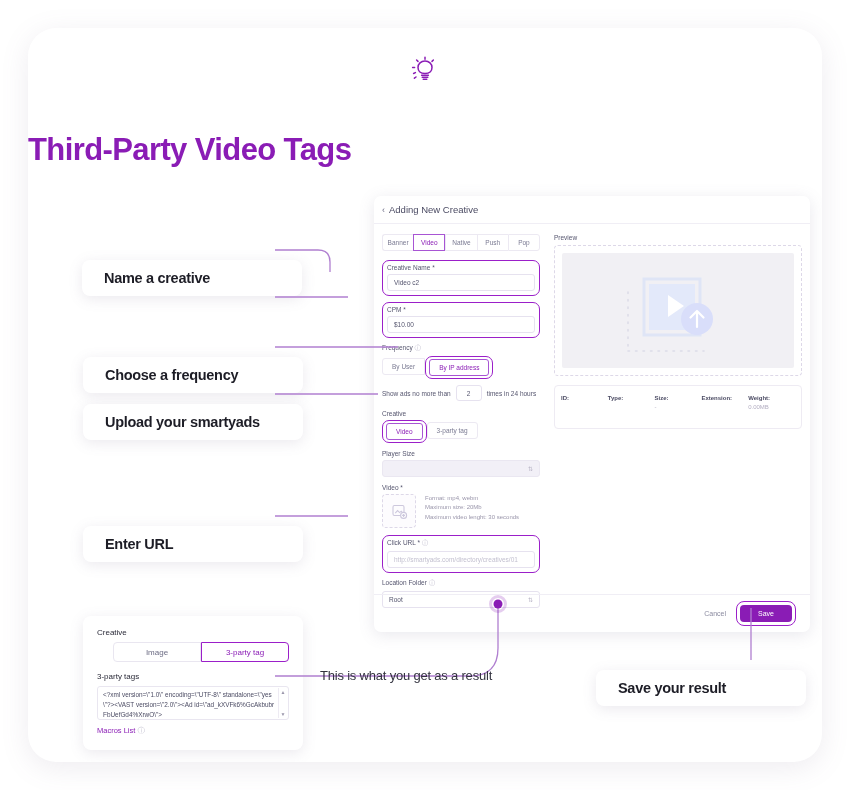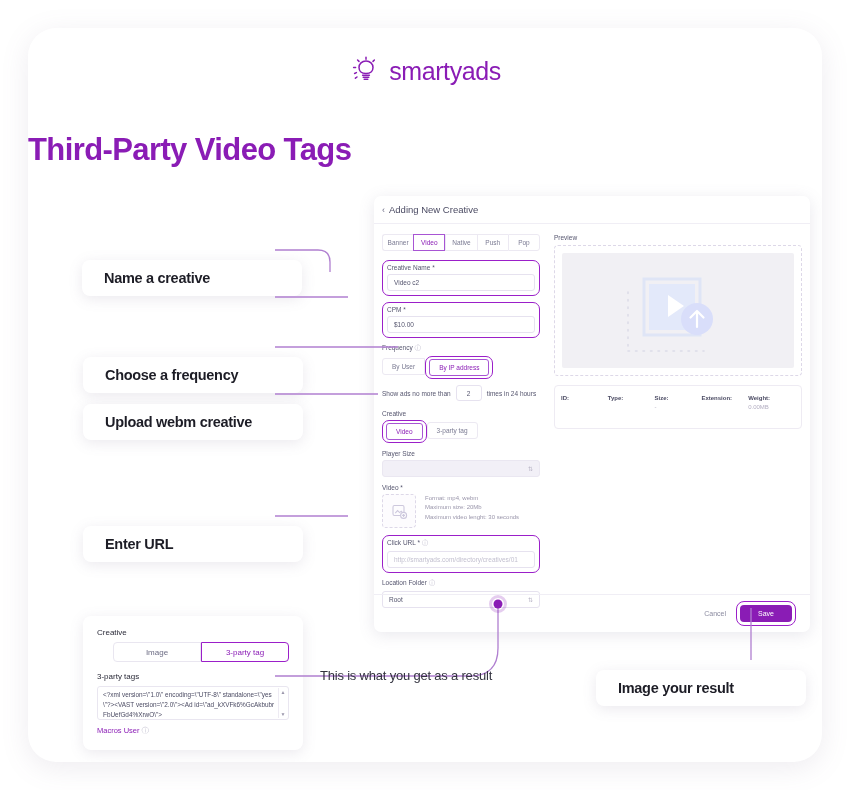--- a/index.html
+++ b/index.html
@@ -200,21 +200,20 @@
   <div class="logo">
     <span class="bulb">
       <svg viewBox="0 0 34 34" width="34" height="34">
         <g stroke="#8a1cb5" stroke-width="1.5" fill="none" stroke-linecap="round">
           <path d="M17 19.5 C12 19.5 10 16.5 10 13.5 C10 9.8 13 7 17 7 C21 7 24 9.8 24 13.5 C24 16.5 22 19.5 17 19.5 Z"></path>
           <path d="M13.6 21.2 H20.4 M14.2 23.2 H19.8 M15.2 25.2 H18.8"></path>
           <path d="M17 3.2 V5.2 M8.6 6 L10 7.4 M25.4 6 L24 7.4 M4.6 13.5 H6.6 M5.6 19.5 L7.4 18.6 M6.4 24.2 L8 23"></path>
         </g>
       </svg>
     </span>
-    <span class="logo-text">smartyads</span>
   </div>
 
   <div class="title">Third-Party Video Tags</div>
 
   <div class="app-panel">
 
     <div class="app-head">
       <span class="chev-back">‹</span>
       <span>Adding New Creative</span>
     </div>
@@ -361,40 +360,40 @@
     <div class="app-foot">
       <div class="btn-cancel">Cancel</div>
       <div class="save-ring">
         <div class="btn-save">Save</div>
       </div>
     </div>
   </div>
 
   <div class="callout c1">Name a creative</div>
   <div class="callout c3">Choose a frequency</div>
-  <div class="callout c4">Upload webm creative</div>
+  <div class="callout c4">Upload your smartyads</div>
   <div class="callout c5">Enter URL</div>
-  <div class="callout c6">Image your result</div>
+  <div class="callout c6">Save your result</div>
 
   <div class="result-card">
     <div class="rc-label">Creative</div>
     <div class="rc-tabs">
       <div class="rc-tab">Image</div>
       <div class="rc-tab active">3-party tag</div>
     </div>
     <div class="rc-label">3-party tags</div>
     <div class="rc-code">
       <div class="rc-code-text">&lt;?xml version=\"1.0\" encoding=\"UTF-8\" standalone=\"yes\"?&gt;&lt;VAST version=\"2.0\"&gt;&lt;Ad id=\"ad_kXVFk6%GcAkbubrFbUefGd4%XrwO\"&gt;</div>
       <div class="rc-scroll">
         <span>▲</span>
         <span>▼</span>
       </div>
     </div>
     <div class="macros">
-      <span>Macros User</span>
+      <span>Macros List</span>
       <span style="color:#c3c0d0;">ⓘ</span>
     </div>
   </div>
 
   <svg class="conn" style="left:-28px;top:-28px;">
     <g stroke="#b07fd0" stroke-width="1.3" fill="none">
       <path d="M275 250 H318 Q330 250 330 262 V272"></path>
       <path d="M275 297 H348"></path>
       <path d="M275 347 H398"></path>
       <path d="M275 394 H378"></path>

